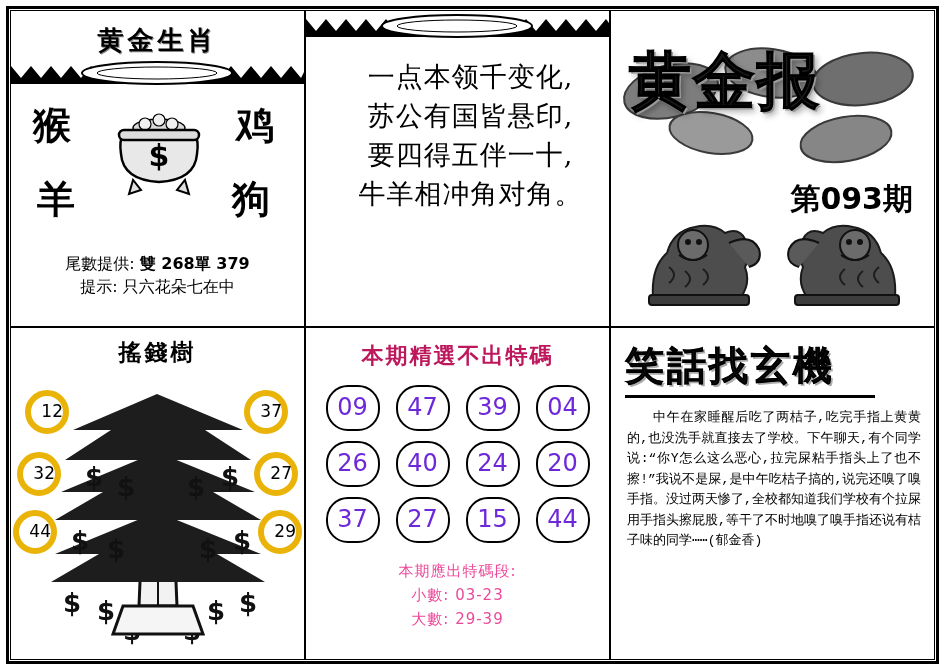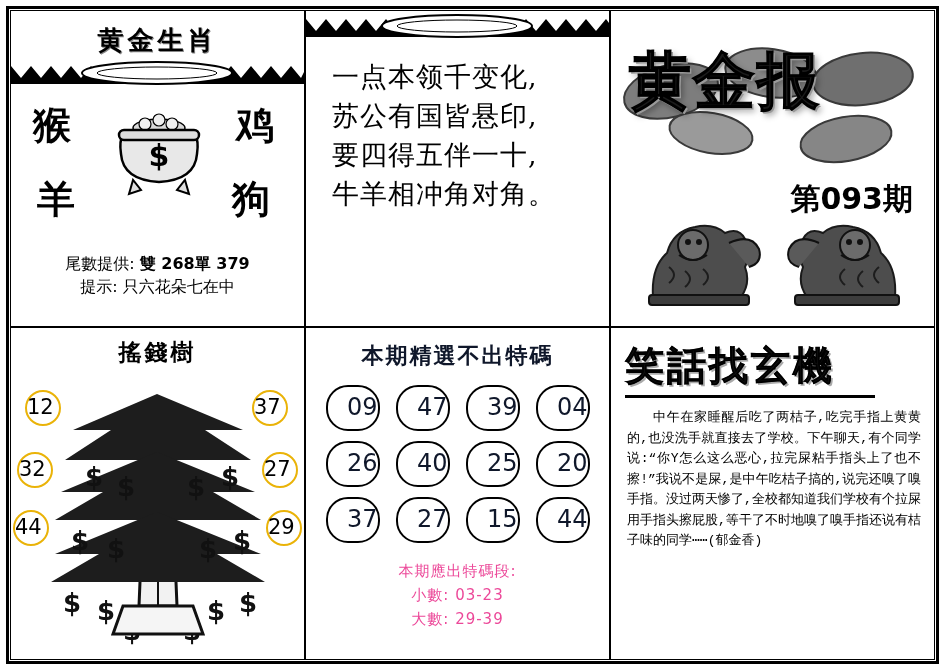--- a/index.html
+++ b/index.html
@@ -103,21 +103,21 @@
     font-family: "DejaVu Sans", sans-serif;
     margin-top: 2px;
     color: #000;
   }
   .tail-line b { font-weight: bold; }
 
   
   #cell-poem { left: 306px; top: 11px; width: 303px; height: 315px; }
   .poem-body {
     margin-top: 16px;
-    text-align: left;
+    text-align: center;
     padding-left: 26px;
   }
   .poem-line {
     font-size: 27px;
     font-family: "DejaVu Serif", "Liberation Serif", serif;
     line-height: 1.45;
     letter-spacing: 1px;
     color: #000;
   }
 
@@ -156,59 +156,59 @@
     font-weight: bold;
     letter-spacing: 3px;
     margin-top: 8px;
     font-family: "DejaVu Sans", sans-serif;
     color: #000;
   }
   .tree-area { position: relative; height: 290px; }
   .num-circle {
     position: absolute;
     width: 32px; height: 32px;
-    border: 2px solid #eab308;
+    border: 6px solid #eab308;
     border-radius: 50%;
-    text-align: left;
+    text-align: right;
     line-height: 30px;
-    font-size: 21px;
+    font-size: 17px;
     font-family: "DejaVu Sans", sans-serif;
     background: #fff;
     color: #000;
   }
 
   
   #cell-picks { left: 306px; top: 329px; width: 303px; height: 330px; }
   .picks-title {
     text-align: center;
     font-size: 22px;
     font-weight: bold;
     letter-spacing: 2px;
     margin-top: 12px;
     font-family: "DejaVu Sans", sans-serif;
-    color: #0f172a;
+    color: #be185d;
   }
   .picks-grid {
     margin: 14px auto 0 auto;
     width: 280px;
     display: grid;
     grid-template-columns: repeat(4, 1fr);
     row-gap: 10px;
     justify-items: center;
   }
   .ball {
     width: 50px; height: 42px;
     border: 2px solid #000;
     border-radius: 22px;
-    text-align: right;
+    text-align: center;
     line-height: 40px;
     font-size: 24px;
     font-family: "DejaVu Sans", sans-serif;
     background: #fff;
-    color: #0f172a;
+    color: #6d28d9;
   }
   .picks-foot {
     margin-top: 16px;
     text-align: center;
     font-size: 15px;
     line-height: 1.6;
     font-family: "DejaVu Sans", sans-serif;
     color: #ec4899;
   }
   .picks-foot .row { letter-spacing: 1px; }
@@ -401,21 +401,21 @@
   <div class="cell" id="cell-picks">
     <div class="picks-title">本期精選不出特碼</div>
 
     <div class="picks-grid">
       <div class="ball">09</div>
       <div class="ball">47</div>
       <div class="ball">39</div>
       <div class="ball">04</div>
       <div class="ball">26</div>
       <div class="ball">40</div>
-      <div class="ball">25</div>
+      <div class="ball">24</div>
       <div class="ball">20</div>
       <div class="ball">37</div>
       <div class="ball">27</div>
       <div class="ball">15</div>
       <div class="ball">44</div>
     </div>
 
     <div class="picks-foot">
       <div class="row">本期應出特碼段:</div>
       <div class="row">

